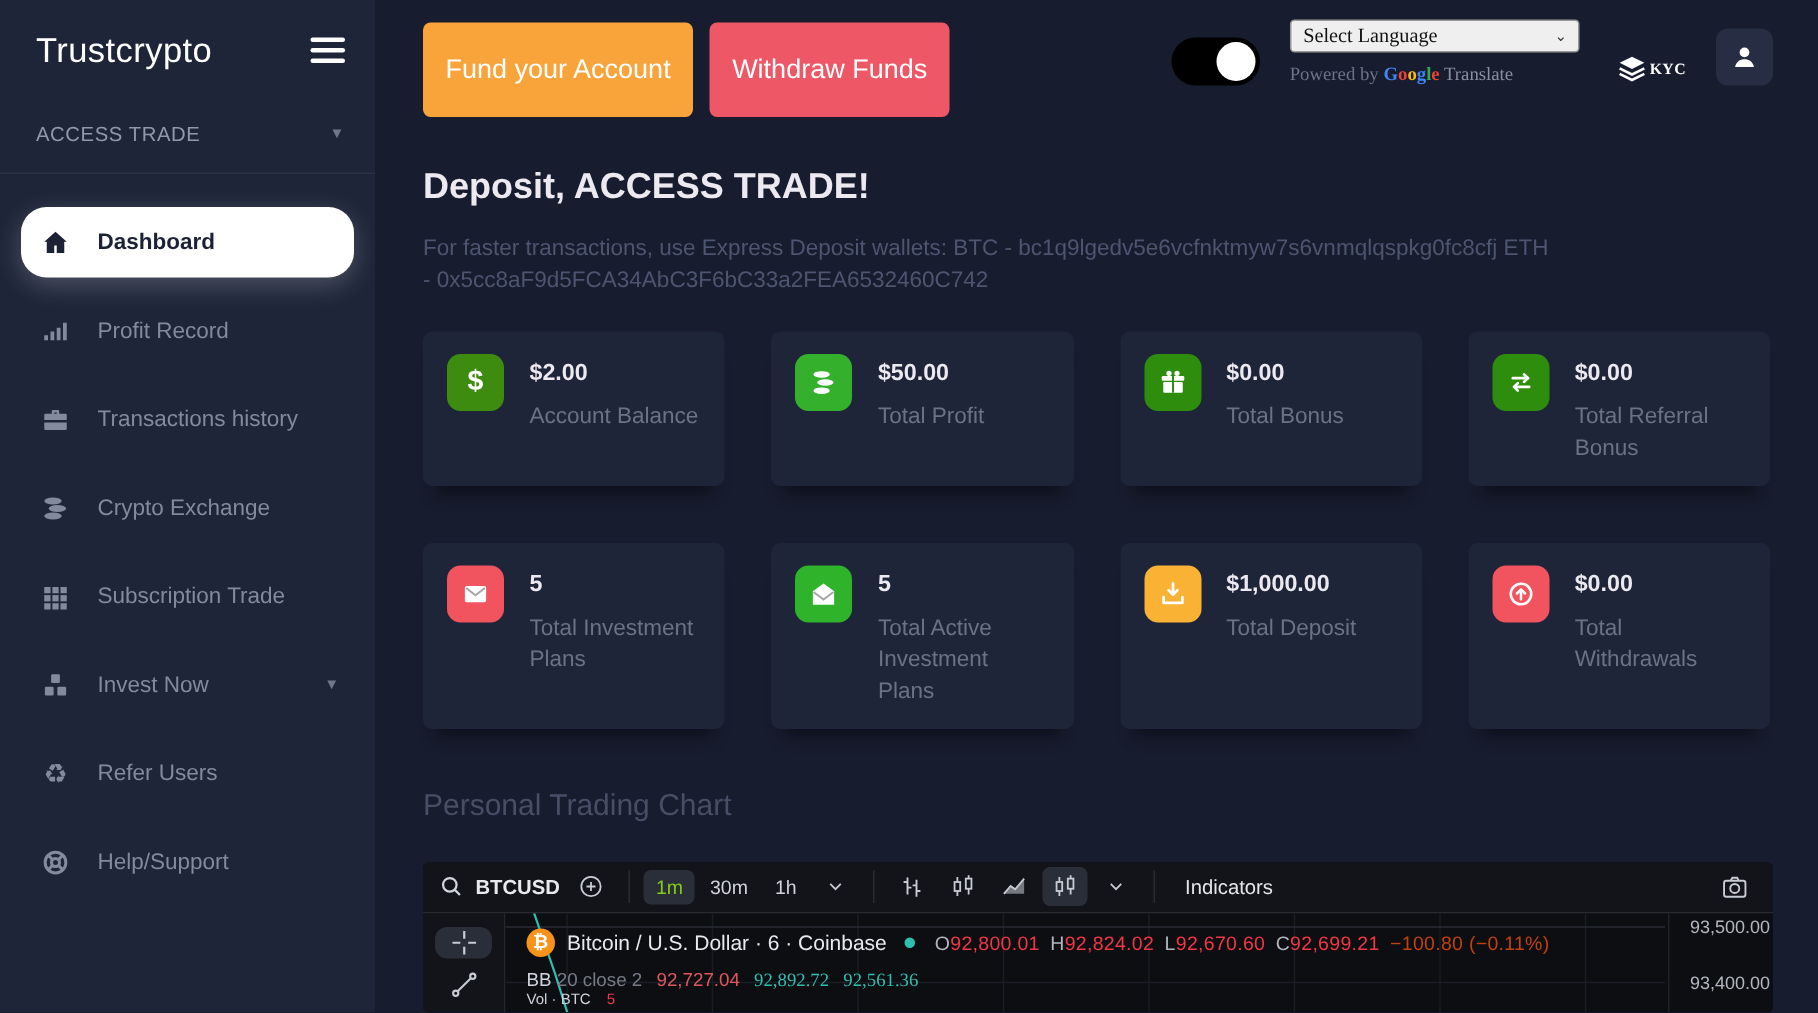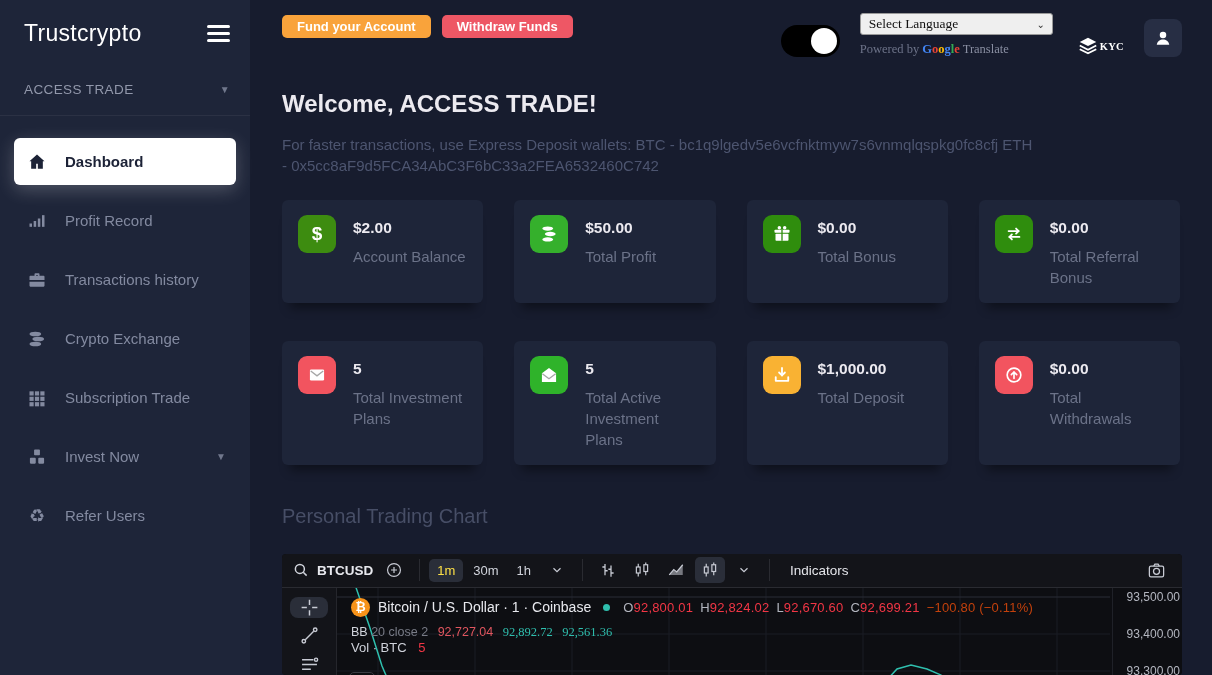--- a/index.html
+++ b/index.html
@@ -19,29 +19,29 @@
   .hamburger span { display:block; width:23px; height:2.6px; background:#fff; border-radius:2px; margin:4.4px 0; }
   .account-row { display:flex; align-items:center; justify-content:space-between;
     padding:20px 20px 18px 24px; border-bottom:1px solid rgba(255,255,255,.06);
     color:#9298ab; font-size:13.5px; letter-spacing:.4px; cursor:pointer; }
   .caret { font-size:10px; color:#70778c; }
   nav { margin-top:22px; }
   .nav-item { display:flex; align-items:center; gap:18px; height:47px; margin:0 14px 12px;
     padding-left:13px; border-radius:6px; color:#838aa0; font-size:15px; cursor:pointer; }
   .nav-item svg { width:20px; height:20px; flex:0 0 20px; }
   .nav-item.active { background:#fff; color:#1c2236; font-weight:700;
-    box-shadow:0 5px 18px rgba(255,255,255,.22); }
+    box-shadow:0 5px 18px rgba(255,255,255,.22);border-radius:17px; }
   .nav-caret { margin-left:auto; margin-right:10px; font-size:10px; color:#70778c; }
   .glyph-icon { width:20px; flex:0 0 20px; font-size:18px; line-height:20px; text-align:center; }
 
   
   .main { flex:1; display:flex; flex-direction:column; overflow:hidden; }
   .topbar { display:flex; align-items:flex-start; padding:15px 30px 0 32px; }
-  .btn { border:none; border-radius:5px; color:#fff; font-weight:700; font-size:13px;
-    padding:4px 15px; font-family:inherit; cursor:pointer; }
+  .btn { border:none; border-radius:5px; color:#fff; font-weight:400; font-size:18px;
+    padding:21px 15px; font-family:inherit; cursor:pointer; }
   .btn-fund { background:#f9a33b; margin-right:11px; }
   .btn-withdraw { background:#ee5765; }
   .top-right { margin-left:auto; display:flex; align-items:flex-end;font-family:Liberation Serif, serif; }
   .toggle { width:59px; height:32px; background:#000; border-radius:17px; position:relative;
     margin:1px 20px 0 0; cursor:pointer; }
   .toggle-knob { position:absolute; right:3px; top:3px; width:26px; height:26px; background:#fff; border-radius:50%; }
   .lang { margin-right:24px; }
   .lang-select { width:193px; height:22px; background:#efefef; border:1px solid #999; border-radius:3px;
     display:flex; align-items:center; justify-content:space-between; padding:0 7px 0 8px;
     color:#111; font-size:13.5px; cursor:pointer; margin-top:-2px; }
@@ -77,21 +77,21 @@
 
   
   .tv { margin:26px 30px 0 32px; border-radius:4px; overflow:hidden; background:#0d0e12;
     height:240px; display:flex; flex-direction:column; }
   .tv-toolbar { height:34px; flex:0 0 34px; background:#131419; border-bottom:1px solid #2a2b31;
     display:flex; align-items:center; color:#d1d4dc; padding:0 10px; font-size:13px; }
   .tb-group { display:flex; align-items:center; }
   .symbol { font-weight:700; font-size:13.5px; color:#e8e9ee; margin:0 4px 0 7px; cursor:pointer; }
   .sep { width:1px; height:22px; background:#2a2b31; margin:0 8px; }
   .int-btn { padding:4px 8px; border-radius:5px; font-size:13px; color:#d1d4dc; margin:0 1px; cursor:pointer; }
-  .int-btn.selected { background:#2a2e39; color:#fde047; }
+  .int-btn.selected { background:#2a2e39; color:#84cc16; }
   .icon-btn { width:30px; height:26px; display:flex; align-items:center; justify-content:center;
     border-radius:5px; color:#c8cbd4; cursor:pointer; margin:0 2px; }
   .icon-btn.selected { background:#2a2e39; }
   .icon-btn svg, .tb-group > svg { width:18px; height:18px; }
   .chev { width:12px !important; height:12px !important; }
   .indicators { display:flex; align-items:center; gap:8px; font-size:13.5px; color:#e4e5ea;
     margin-left:4px; cursor:pointer; }
   .camera { margin-left:auto; margin-right:6px; color:#c8cbd4; cursor:pointer;
     display:flex; align-items:center; }
   .camera svg { width:19px; height:19px; }
@@ -111,21 +111,21 @@
     font-size:12.5px; font-weight:700; display:flex; align-items:center; justify-content:center; }
   .legend-title { color:#e8e9ee; font-size:14px; margin-left:8px; }
   .dot { width:7px; height:7px; border-radius:50%; background:#2fbfae; margin:0 13px 0 12px; }
   .ohlc { color:#b2b5be; font-size:13px; letter-spacing:.2px; }
   .ohlc b { color:#f23645; font-weight:400; margin-right:7px; }
   .ohlc .chg { color:#c2410c; }
   .legend-row2 { margin-top:8px; font-size:12.5px; color:#d1d4dc; }
   .params { color:#787b86; }
   .v-red { color:#e0565f; margin-left:6px; }
   .v-teal { color:#2fbfae; margin-left:6px;font-family:Liberation Serif, serif; }
-  .legend-row3 { font-size:13px; color:#cfd2da; }
+  .legend-row3 { font-size:10px; color:#cfd2da; }
   .vol-val { color:#f23645; margin-left:8px; }
   .collapse-btn { position:absolute; left:12px; top:84px; width:26px; height:23px;
     border:1px solid #3a3c44; border-radius:5px; color:#b5b8c0; display:flex; align-items:center;
     justify-content:center; background:transparent; cursor:pointer; z-index:2; }
   .tv-scale { flex:0 0 70px; border-left:1px solid #1f2128; position:relative;
     color:#b4b7c0; font-size:12px; background:#0d0e12; }
   .scale-label { position:absolute; right:2px; white-space:nowrap; }
   .sl0 { top:2px; } .sl1 { top:39px; } .sl2 { top:76px; }
 </style>
 </head>
@@ -196,20 +196,28 @@
             <rect x="3.5" y="13" width="7" height="7" rx="1"></rect>
             <rect x="13.5" y="13" width="7" height="7" rx="1"></rect>
           </svg>
         <span>Invest Now</span>
         <span class="nav-caret">▼</span>
       </div>
       <div class="nav-item">
         <span class="glyph-icon">♻</span>
         <span>Refer Users</span>
       </div>
+      <div class="nav-item">
+        <svg viewBox="0 0 24 24" fill="none" stroke="currentColor" stroke-width="2.4">
+            <circle cx="12" cy="12" r="8.3"></circle>
+            <circle cx="12" cy="12" r="3.2"></circle>
+            <path d="M6.5 6.5 9.6 9.6M17.5 6.5 14.4 9.6M6.5 17.5 9.6 14.4M17.5 17.5 14.4 14.4"></path>
+          </svg>
+        <span>Help/Support</span>
+      </div>
     </nav>
   </aside>
 
   <div class="main">
 
     <div class="topbar">
       <button class="btn btn-fund">Fund your Account</button>
       <button class="btn btn-withdraw">Withdraw Funds</button>
       <div class="top-right">
         <div class="toggle">
@@ -237,21 +245,21 @@
         <div class="avatar">
           <svg viewBox="0 0 24 24" fill="#fff">
               <circle cx="12" cy="8.3" r="3.9"></circle>
               <path d="M4.5 20c.8-4.3 4-6.2 7.5-6.2s6.7 1.9 7.5 6.2z"></path>
             </svg>
         </div>
       </div>
     </div>
 
     <div class="welcome">
-      <h1>Welcome, ACCESS TRADE!</h1>
+      <h1>Deposit, ACCESS TRADE!</h1>
       <p class="note">For faster transactions, use Express Deposit wallets: BTC - bc1q9lgedv5e6vcfnktmyw7s6vnmqlqspkg0fc8cfj ETH - 0x5cc8aF9d5FCA34AbC3F6bC33a2FEA6532460C742</p>
     </div>
 
     <div class="stats">
       <div class="card">
         <div class="card-icon" style="background: rgb(61, 140, 16);">
             <span class="dollar-glyph">$</span>
           </div>
         <div>
             <div class="card-value">$2.00</div>
@@ -466,21 +474,21 @@
               <line x1="0" y1="46" x2="773" y2="46"></line>
                 <line x1="0" y1="83" x2="773" y2="83"></line>
             </g>
             <line x1="0" y1="9" x2="773" y2="9" stroke="#2a2d36" stroke-width="1"></line>
             <path id="price-line" d="M15 -12 L 24 14 L 33 40 L 45 78 L 57 106 L 66 126 M455 126 L 472 108 L 490 99 L 507 101 L 520 110 L 530 121 L 538 116 L 548 94 L 560 81 L 574 77 L 590 81 L 604 87 L 612 97 L 620 110 L 626 126" fill="none" stroke="#2fbfae" stroke-width="1.5"></path>
           </svg>
 
           <div class="legend">
             <div class="legend-row1">
               <span class="btc-badge">₿</span>
-              <span class="legend-title">Bitcoin / U.S. Dollar · 1 · Coinbase</span>
+              <span class="legend-title">Bitcoin / U.S. Dollar · 6 · Coinbase</span>
               <span class="dot"></span>
               <span class="ohlc"><span>O</span><b>92,800.01</b><span>H</span><b>92,824.02</b><span>L</span><b>92,670.60</b><span>C</span><b>92,699.21</b><span class="chg">−100.80 (−0.11%)</span></span>
             </div>
             <div class="legend-row2">
               <span>BB</span>
               <span class="params">20 close 2</span>
               <span class="v-red">92,727.04</span>
               <span class="v-teal">92,892.72</span>
               <span class="v-teal">92,561.36</span>
             </div>

